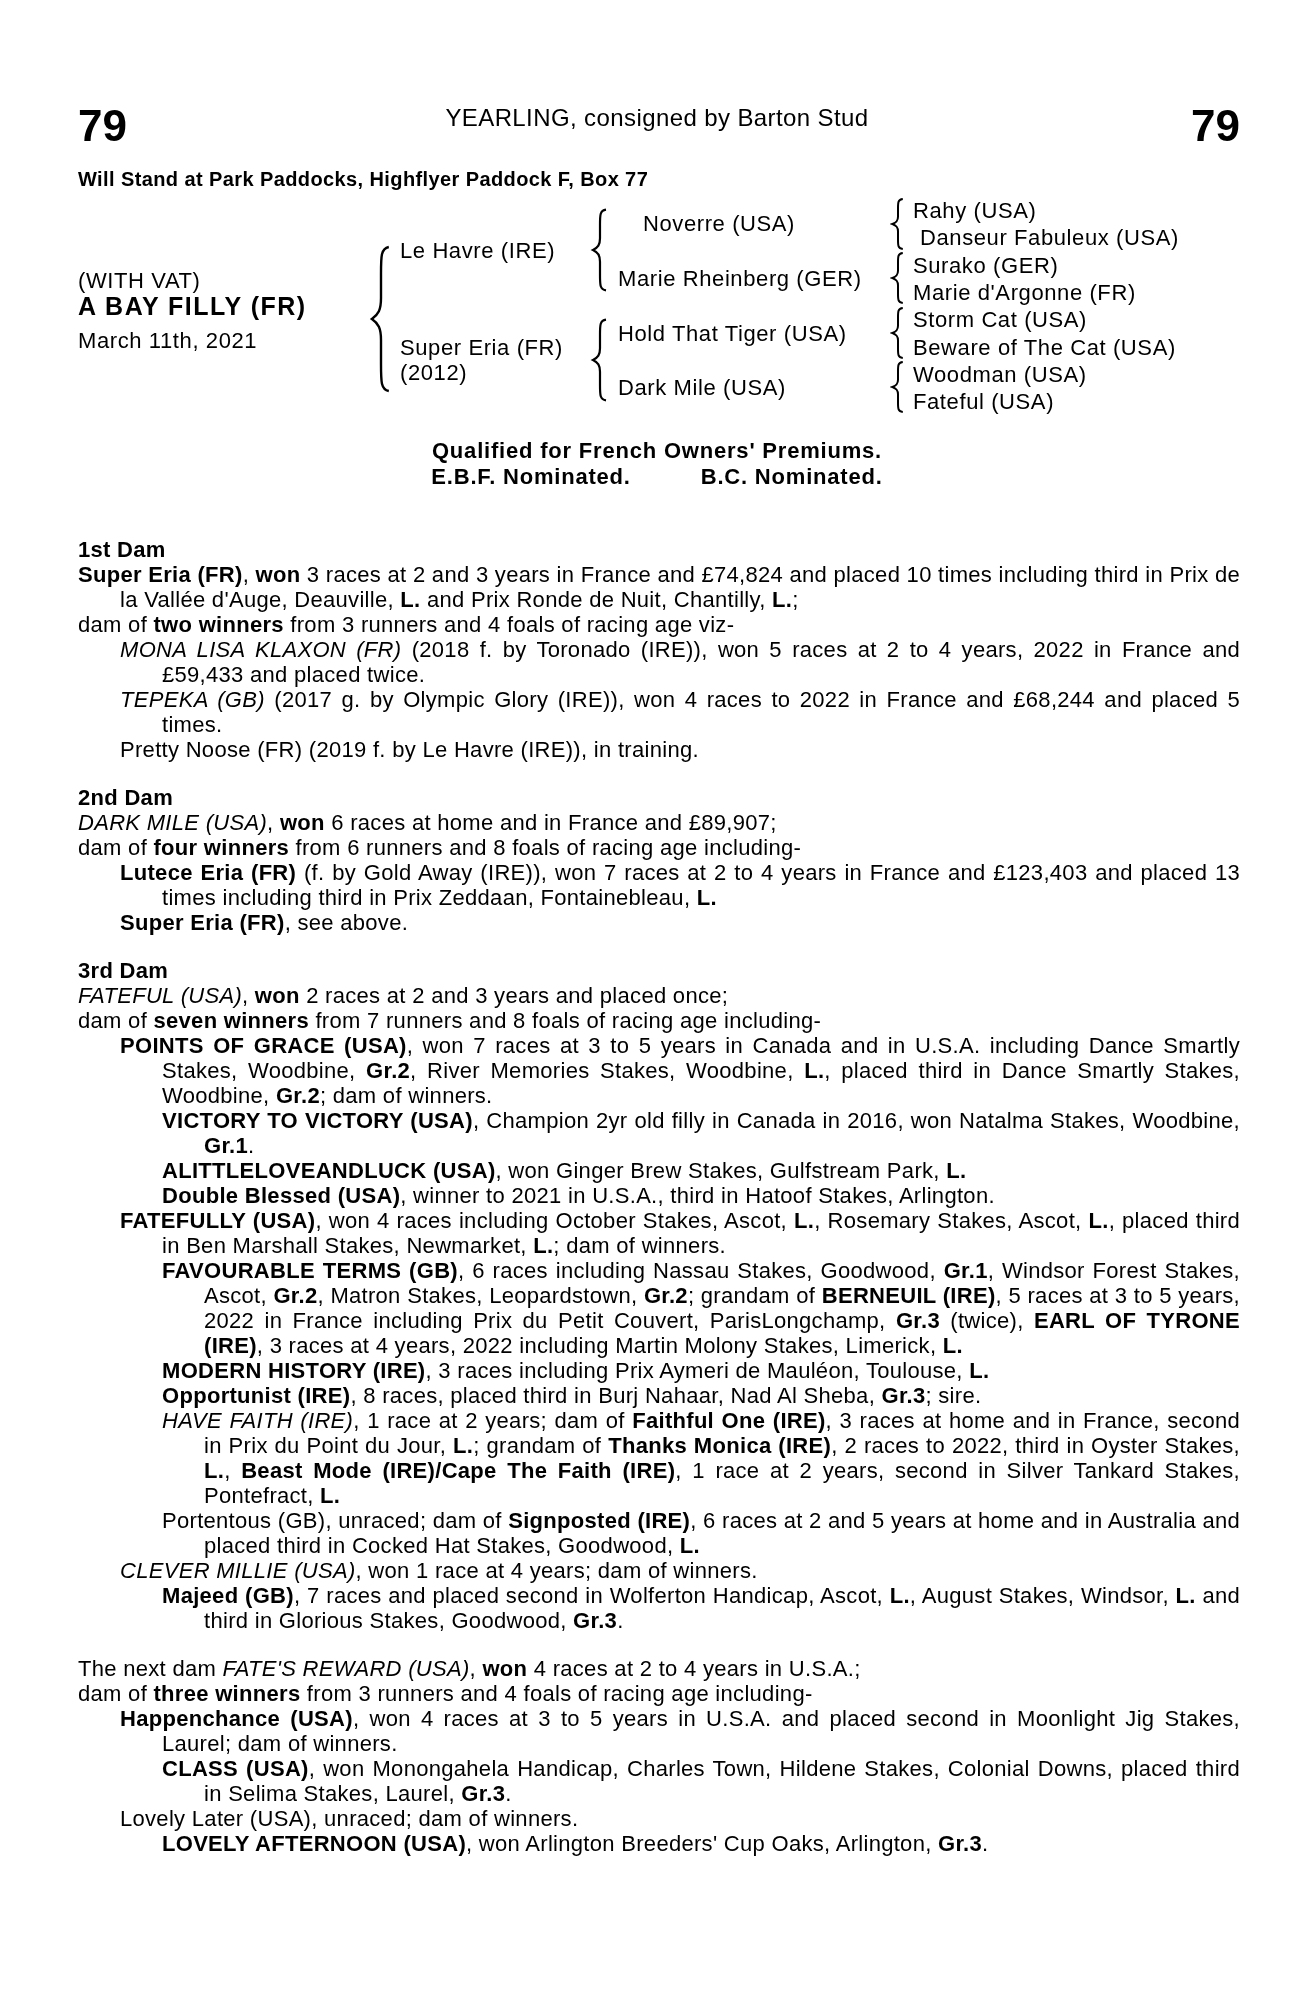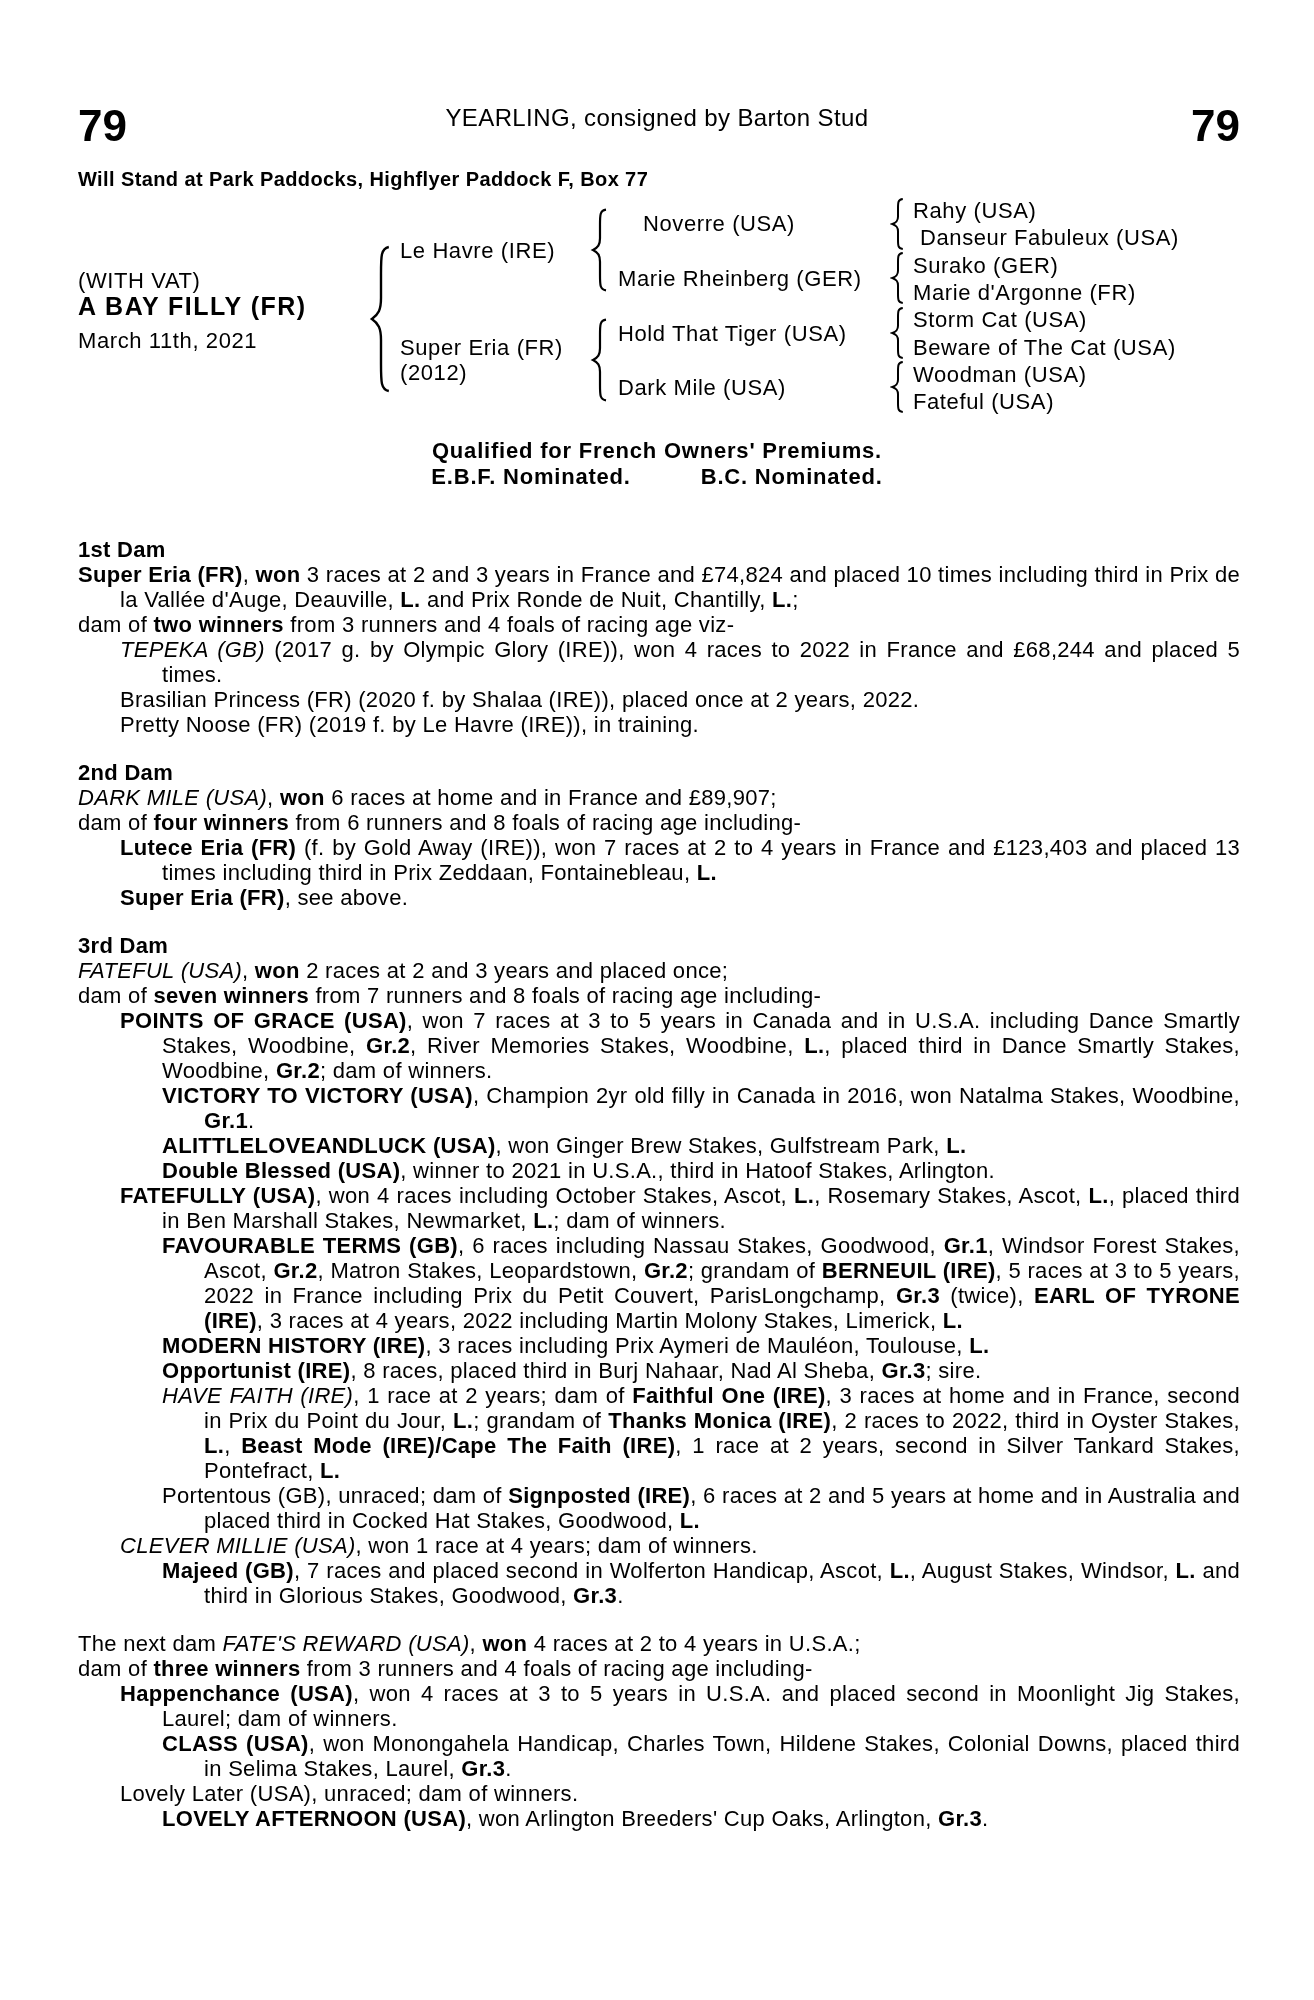--- a/index.html
+++ b/index.html
@@ -108,22 +108,22 @@
 <div class="notice notice1">Qualified for French Owners' Premiums.</div>
 <div class="notice notice2">
   <span>E.B.F. Nominated.</span><span class="sp"></span><span>B.C. Nominated.</span>
 </div>
 
 <div class="sections">
     <div class="section">
       <div class="sec-heading">1st Dam</div>
       <div class="para pl0"><span class="b">Super Eria (FR)</span><span>, </span><span class="b">won</span><span> 3 races at 2 and 3 years in France and £74,824 and placed 10 times including third in Prix de la Vallée d'Auge, Deauville, </span><span class="b">L.</span><span> and Prix Ronde de Nuit, Chantilly, </span><span class="b">L.</span><span>;</span></div>
       <div class="para pl0"><span>dam of </span><span class="b">two winners</span><span> from 3 runners and 4 foals of racing age viz-</span></div>
+      <div class="para pl1"><span class="i">MONA LISA KLAXON (FR)</span><span> (2018 f. by Toronado (IRE)), won 5 races at 2 to 4 years, 2022 in France and £59,433 and placed twice.</span></div>
       <div class="para pl1"><span class="i">TEPEKA (GB)</span><span> (2017 g. by Olympic Glory (IRE)), won 4 races to 2022 in France and £68,244 and placed 5 times.</span></div>
-      <div class="para pl1"><span>Brasilian Princess (FR) (2020 f. by Shalaa (IRE)), placed once at 2 years, 2022.</span></div>
       <div class="para pl1"><span>Pretty Noose (FR) (2019 f. by Le Havre (IRE)), in training.</span></div>
     </div>
     <div class="section">
       <div class="sec-heading">2nd Dam</div>
       <div class="para pl0"><span class="i">DARK MILE (USA)</span><span>, </span><span class="b">won</span><span> 6 races at home and in France and £89,907;</span></div>
       <div class="para pl0"><span>dam of </span><span class="b">four winners</span><span> from 6 runners and 8 foals of racing age including-</span></div>
       <div class="para pl1"><span class="b">Lutece Eria (FR)</span><span> (f. by Gold Away (IRE)), won 7 races at 2 to 4 years in France and £123,403 and placed 13 times including third in Prix Zeddaan, Fontainebleau, </span><span class="b">L.</span></div>
       <div class="para pl1"><span class="b">Super Eria (FR)</span><span>, see above.</span></div>
     </div>
     <div class="section">

